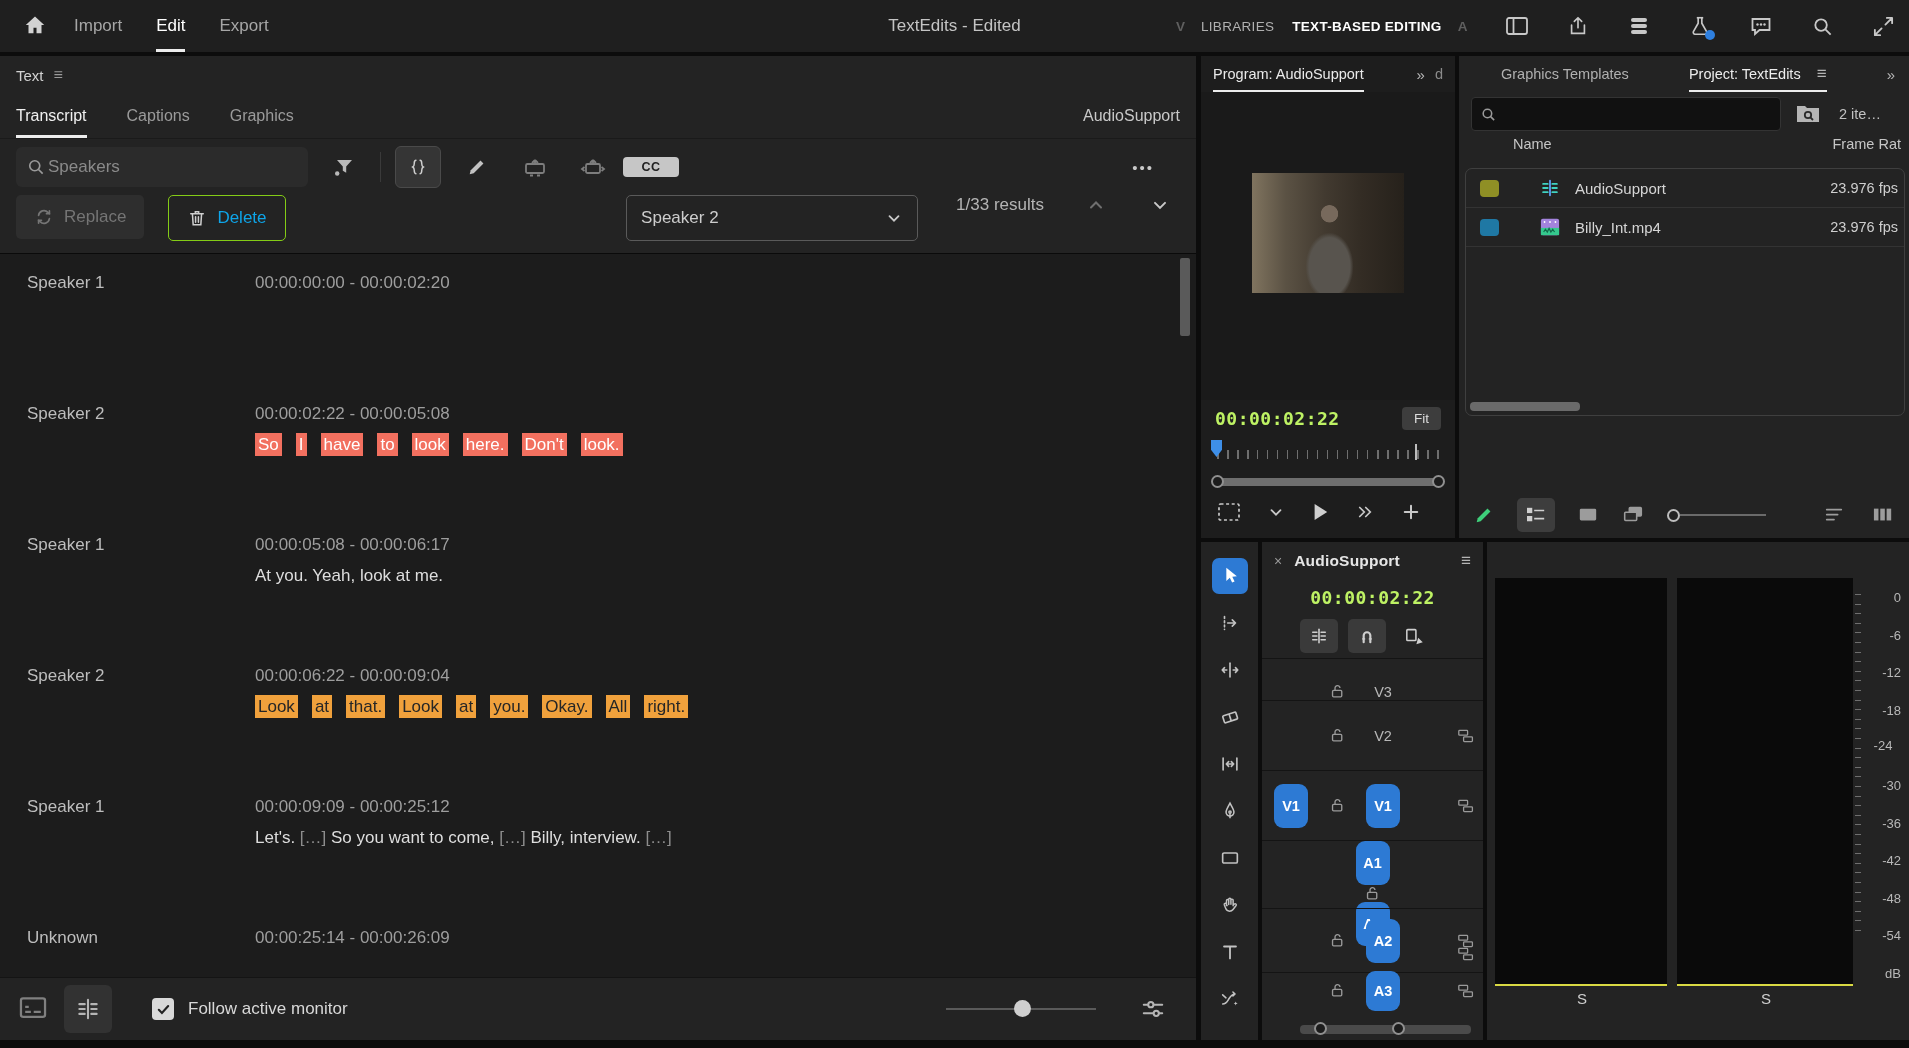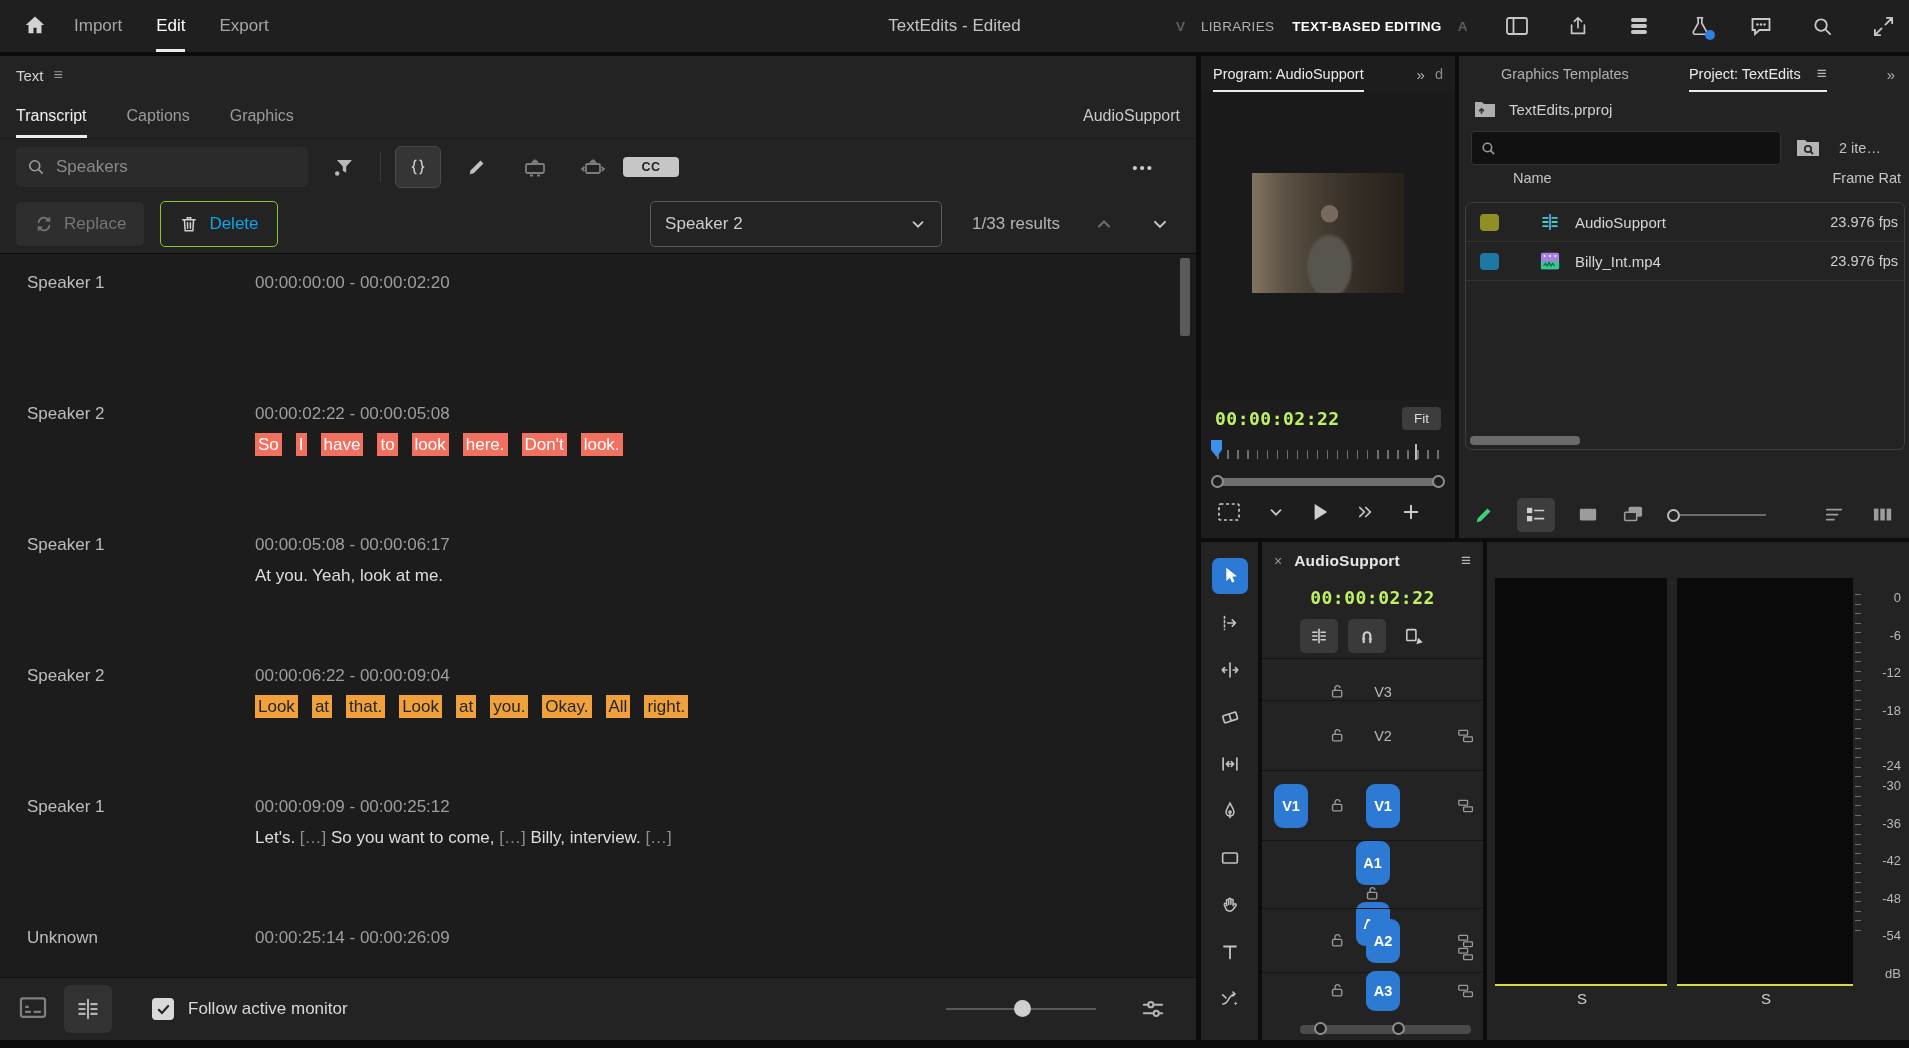--- a/index.html
+++ b/index.html
@@ -28,29 +28,29 @@
   
   .text-panel{left:0;top:56px;width:1196px;height:984px;display:flex;flex-direction:column}
   .tp-head{height:38px;display:flex;align-items:center;gap:10px;padding:0 16px;font-size:15px;color:#d2d2d2}
   .tp-menu-glyph{color:#9a9a9a;font-size:16px}
   .tp-tabs{height:44px;display:flex;align-items:center;padding:0 16px;gap:40px;border-bottom:1px solid #1a1a1a}
   .tp-tab{position:relative;height:44px;display:flex;align-items:center;font-size:16px;color:#9b9b9b}
   .tp-tab.active{color:#f0f0f0}
   .tp-tab.active::after{content:'';position:absolute;left:0;right:0;bottom:0;height:3px;background:#ececec}
   .tp-source{margin-left:auto;font-size:16px;color:#c9c9c9}
   .tp-toolbar{height:56px;display:flex;align-items:center;padding:0 16px;gap:14px}
-  .searchbox{width:272px;height:40px;background:#2b2b2b;border-radius:6px;display:flex;align-items:center;padding:0 10px;gap:8px}
+  .searchbox{width:272px;height:40px;background:#2b2b2b;border-radius:6px;display:flex;align-items:center;padding:0 10px;gap:0}
   .searchbox input{flex:1;background:transparent;border:none;outline:none;color:#d6d6d6;font-size:17px;font-family:inherit}
   .searchbox input::placeholder{color:#8a8a8a}
   .vdiv{width:1px;height:30px;background:#3a3a3a}
   .tbtn{width:44px;height:40px;display:flex;align-items:center;justify-content:center;border-radius:6px}
   .tbtn.toggled{background:#353535;border:1px solid #4a4a4a}
   .cc-chip{background:#c6c6c6;color:#222;font-weight:bold;font-size:12.5px;padding:3px 18px;border-radius:4px;letter-spacing:.5px}
   .more{margin-left:auto;margin-right:26px;color:#c8c8c8;font-size:15px;letter-spacing:2px}
-  .tp-actions{height:58px;display:flex;align-items:center;padding:0 16px;gap:16px}
+  .tp-actions{height:58px;display:flex;padding:0 16px;gap:24px}
   .btn{height:44px;border-radius:5px;display:flex;align-items:center;gap:10px;padding:0 18px;font-size:17px}
   .btn.disabled{background:#2e2e2e;color:#757575}
   .btn.outline{border:1px solid #84cc16;color:#0ea5e9}
   .dropdown{margin-left:auto;width:262px;height:44px;border:1px solid #5a5a5a;border-radius:5px;display:flex;align-items:center;padding:0 14px;font-size:17px;color:#cdcdcd}
   .dropdown .chev{margin-left:auto}
   .results{font-size:17px;color:#b4b4b4;margin:0 8px 0 14px;white-space:nowrap}
   .res-chev{width:40px;display:flex;justify-content:center}
   .t-list{flex:1;background:#1c1c1c;border-top:1px solid #0a0a0a;position:relative;overflow:hidden;padding-top:14px}
   .t-scroll{position:absolute;right:6px;top:4px;width:10px;height:78px;background:#5a5a5a;border-radius:2px}
   .t-row{display:flex;height:131px;padding-left:27px}
@@ -451,29 +451,20 @@
     </div>
   </div>
 
   <div class="panel pj">
     <div class="pj-tabs" id="pj-tabs">
         <span class="pj-tab">Graphics Templates</span>
         <span class="pj-tab active">Project: TextEdits</span>
         <span class="seq-menu" style="margin: 0px 0px 0px 2px;">≡</span>
         <span class="ptab-ovf">»</span>
       </div>
-    <div class="pj-crumb">
-      <span>
-        <svg width="24" height="20" viewBox="0 0 24 20">
-            <path d="M2 3h7l2 2h11v13H2z" fill="#aeaeae"></path>
-            <path d="M8.5 14v-4.2m0 0L6.6 11.7m1.9-1.9 1.9 1.9" stroke="#333" stroke-width="1.7" fill="none" stroke-linecap="round"></path>
-          </svg>
-        </span>
-      <span>TextEdits.prproj</span>
-    </div>
     <div class="pj-search-row">
       <div class="pj-search">
         <svg width="17" height="17" viewBox="0 0 24 24" fill="none" stroke="#9a9a9a" stroke-width="2.2">
             <circle cx="10.5" cy="10.5" r="6"></circle>
             <path d="M15 15l5 5"></path>
           </svg>
         <input type="text" style="">
       </div>
       <span>
         <svg width="26" height="22" viewBox="0 0 26 22" fill="none" stroke="#b5b5b5" stroke-width="1.7">
@@ -770,21 +761,21 @@
 
   <div class="panel meters">
     <div class="mc mc1"></div>
     <div class="mc mc2"></div>
     <div class="m-ticks"></div>
     <div id="meter-scale">
         <div class="m-label" style="top: 48px;">0</div>
         <div class="m-label" style="top: 85.6px;">-6</div>
         <div class="m-label" style="top: 123.2px;">-12</div>
         <div class="m-label" style="top: 160.8px;">-18</div>
-        <div class="m-label" style="top: 216px;">-24</div>
+        <div class="m-label" style="top: 196px; text-align: center;">-24</div>
         <div class="m-label" style="top: 236px;">-30</div>
         <div class="m-label" style="top: 273.6px;">-36</div>
         <div class="m-label" style="top: 311.2px;">-42</div>
         <div class="m-label" style="top: 348.8px;">-48</div>
         <div class="m-label" style="top: 386.4px;">-54</div>
         <div class="m-label" style="top: 424px;">dB</div>
       </div>
     <div class="m-s" style="left:82px">S</div>
     <div class="m-s" style="left:266px">S</div>
   </div>

